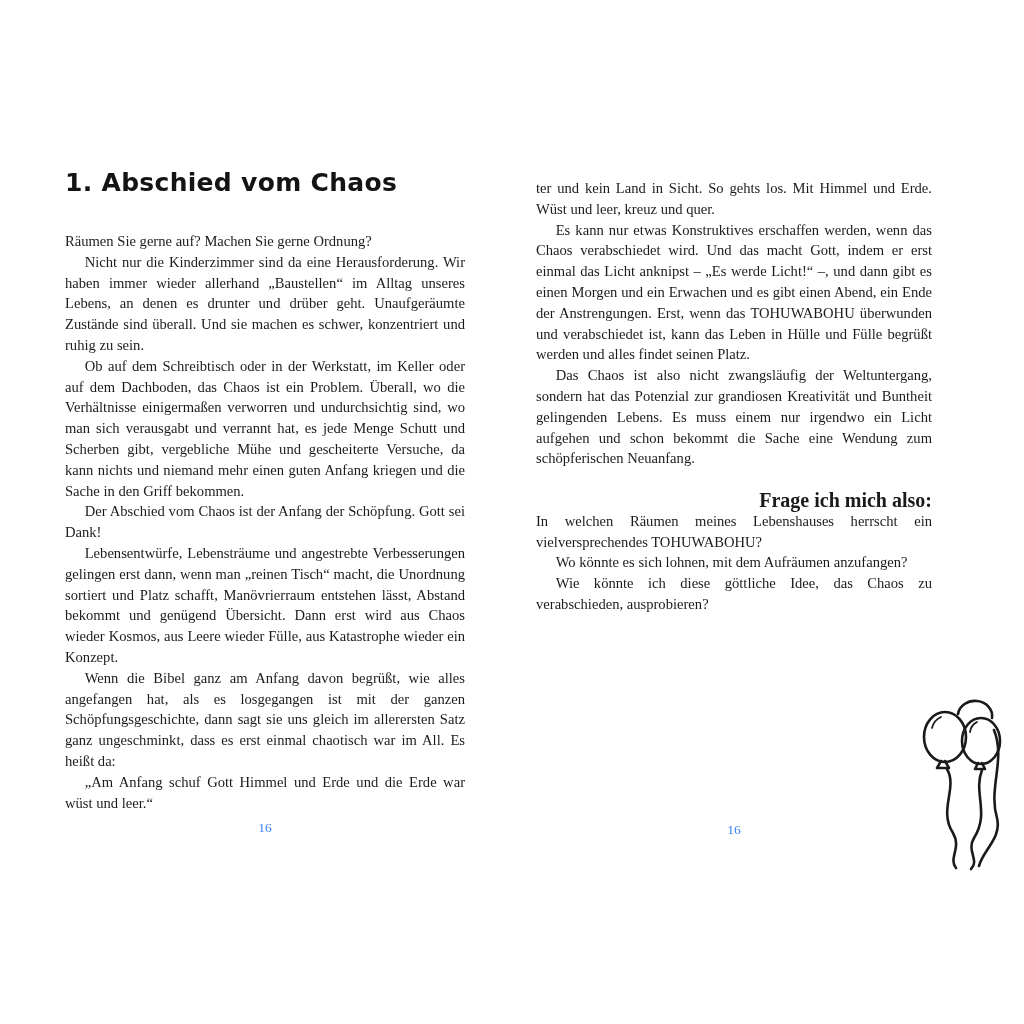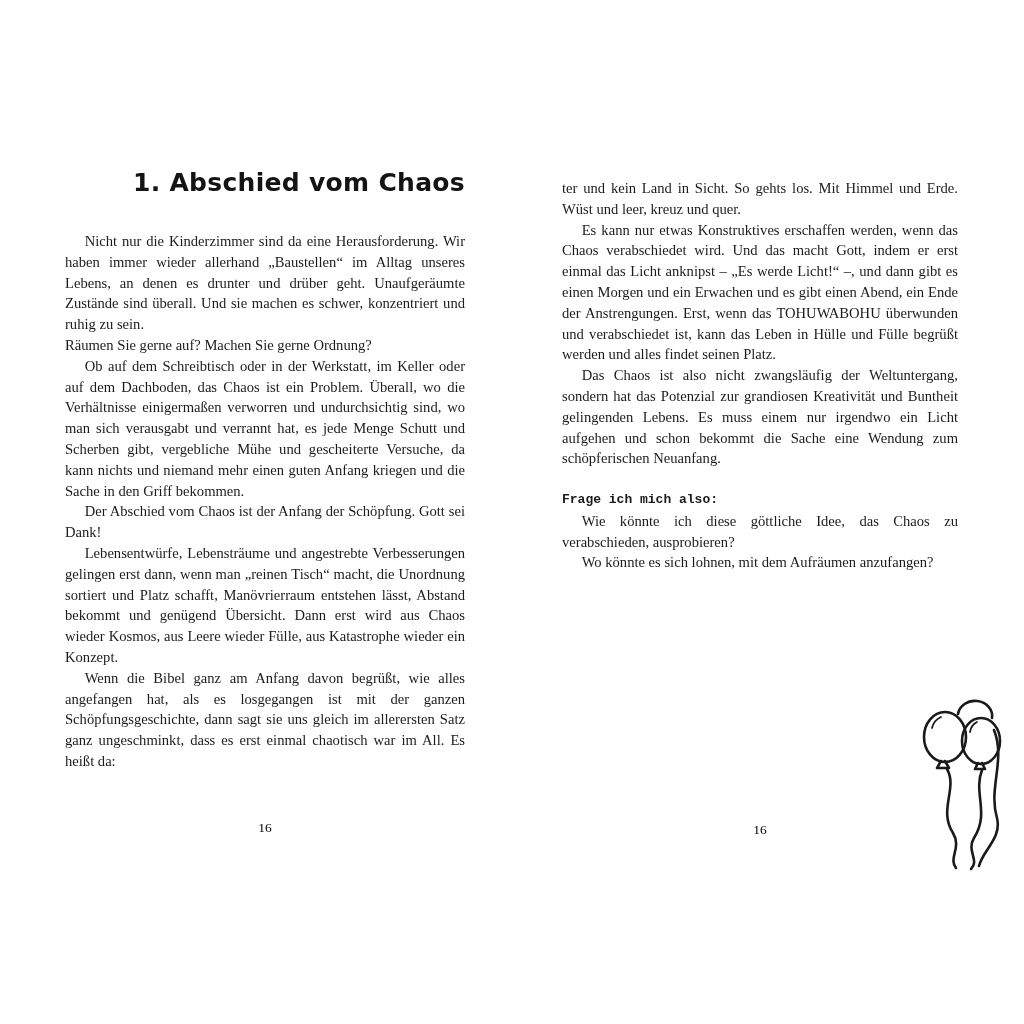--- a/index.html
+++ b/index.html
@@ -18,60 +18,60 @@
   .page {
     position: absolute;
   }
   .page-left {
     left: 65px;
     top: 168px;
     width: 400px;
     height: 700px;
   }
   .page-right {
-    left: 562px;
+    left: 536px;
     top: 178px;
     width: 396px;
     height: 700px;
   }
   h1.chapter {
     font-family: "DejaVu Sans", sans-serif;
     font-weight: 700;
     font-size: 25px;
     letter-spacing: 0.3px;
     margin: 0 0 34px 0;
     color: #141414;
-    text-align: right;
   }
   p.body {
     font-family: "Liberation Serif", serif;
     font-size: 14.6px;
     line-height: 20.8px;
     text-align: justify;
     margin: 0;
     hyphens: auto;
     -webkit-hyphens: auto;
   }
   p.indent {
     text-indent: 1.35em;
   }
   p.q-heading {
-    font-family: Liberation Mono, monospace;
-    font-size: 13px;
+    font-family: Liberation Serif, serif;
+    font-size: 20px;
     line-height: 20.8px;
     font-weight: bold;
     margin: 20.8px 0 0 0;
+    text-align: right;
   }
   .pagenum {
     position: absolute;
     width: 100%;
     text-align: center;
     font-family: "Liberation Serif", serif;
     font-size: 13.5px;
-    color: #000000;
+    color: #3b82f6;
   }
   .page-left .pagenum { top: 652px; }
   .page-right .pagenum { top: 644px; }
   .balloons {
     position: absolute;
     left: 918px;
     top: 688px;
     width: 100px;
     height: 185px;
   }
@@ -85,36 +85,38 @@
     stroke-linejoin: round;
   }
 </style>
 </head>
 <body>
 
 <div class="spread">
 
   <div class="page page-left">
     <h1 class="chapter">1. Abschied vom Chaos</h1>
+    <p class="body">Räumen Sie gerne auf? Machen Sie gerne Ordnung?</p>
     <p class="body indent">Nicht nur die Kinderzimmer sind da eine Herausforderung. Wir haben immer wieder allerhand „Baustellen“ im Alltag unseres Lebens, an denen es drunter und drüber geht. Unaufgeräumte Zustände sind überall. Und sie machen es schwer, konzentriert und ruhig zu sein.</p>
-    <p class="body">Räumen Sie gerne auf? Machen Sie gerne Ordnung?</p>
     <p class="body indent">Ob auf dem Schreibtisch oder in der Werkstatt, im Keller oder auf dem Dachboden, das Chaos ist ein Problem. Überall, wo die Verhältnisse einigermaßen verworren und undurchsichtig sind, wo man sich verausgabt und verrannt hat, es jede Menge Schutt und Scherben gibt, vergebliche Mühe und gescheiterte Versuche, da kann nichts und niemand mehr einen guten Anfang kriegen und die Sache in den Griff bekommen.</p>
     <p class="body indent">Der Abschied vom Chaos ist der Anfang der Schöpfung. Gott sei Dank!</p>
     <p class="body indent">Lebensentwürfe, Lebensträume und angestrebte Verbesserungen gelingen erst dann, wenn man „reinen Tisch“ macht, die Unordnung sortiert und Platz schafft, Manövrierraum entstehen lässt, Abstand bekommt und genügend Übersicht. Dann erst wird aus Chaos wieder Kosmos, aus Leere wieder Fülle, aus Katastrophe wieder ein Konzept.</p>
     <p class="body indent">Wenn die Bibel ganz am Anfang davon begrüßt, wie alles angefangen hat, als es losgegangen ist mit der ganzen Schöpfungsgeschichte, dann sagt sie uns gleich im allerersten Satz ganz ungeschminkt, dass es erst einmal chaotisch war im All. Es heißt da:</p>
+    <p class="body indent">„Am Anfang schuf Gott Himmel und Erde und die Erde war wüst und leer.“</p>
     <div class="pagenum">16</div>
   </div>
 
   <div class="page page-right">
     <p class="body">ter und kein Land in Sicht. So gehts los. Mit Himmel und Erde. Wüst und leer, kreuz und quer.</p>
     <p class="body indent">Es kann nur etwas Konstruktives erschaffen werden, wenn das Chaos verabschiedet wird. Und das macht Gott, indem er erst einmal das Licht anknipst – „Es werde Licht!“ –, und dann gibt es einen Morgen und ein Erwachen und es gibt einen Abend, ein Ende der Anstrengungen. Erst, wenn das TOHUWABOHU überwunden und verabschiedet ist, kann das Leben in Hülle und Fülle begrüßt werden und alles findet seinen Platz.</p>
     <p class="body indent">Das Chaos ist also nicht zwangsläufig der Weltuntergang, sondern hat das Potenzial zur grandiosen Kreativität und Buntheit gelingenden Lebens. Es muss einem nur irgendwo ein Licht aufgehen und schon bekommt die Sache eine Wendung zum schöpferischen Neuanfang.</p>
     <p class="q-heading">Frage ich mich also:</p>
+    <p class="body">In welchen Räumen meines Lebenshauses herrscht ein vielversprechendes TOHUWABOHU?</p>
+    <p class="body indent">Wo könnte es sich lohnen, mit dem Aufräumen anzufangen?</p>
     <p class="body indent">Wie könnte ich diese göttliche Idee, das Chaos zu verabschieden, ausprobieren?</p>
-    <p class="body indent">Wo könnte es sich lohnen, mit dem Aufräumen anzufangen?</p>
     <div class="pagenum">16</div>
   </div>
 
   <div class="balloons">
     <svg viewBox="0 0 100 185">
 
       <path d="M40 26 a17 15 0 1 1 34 4"></path>
 
       <ellipse cx="27" cy="49" rx="21" ry="25"></ellipse>
       <path d="M23 73 l-4 7 l12 0 l-4 -7"></path>

